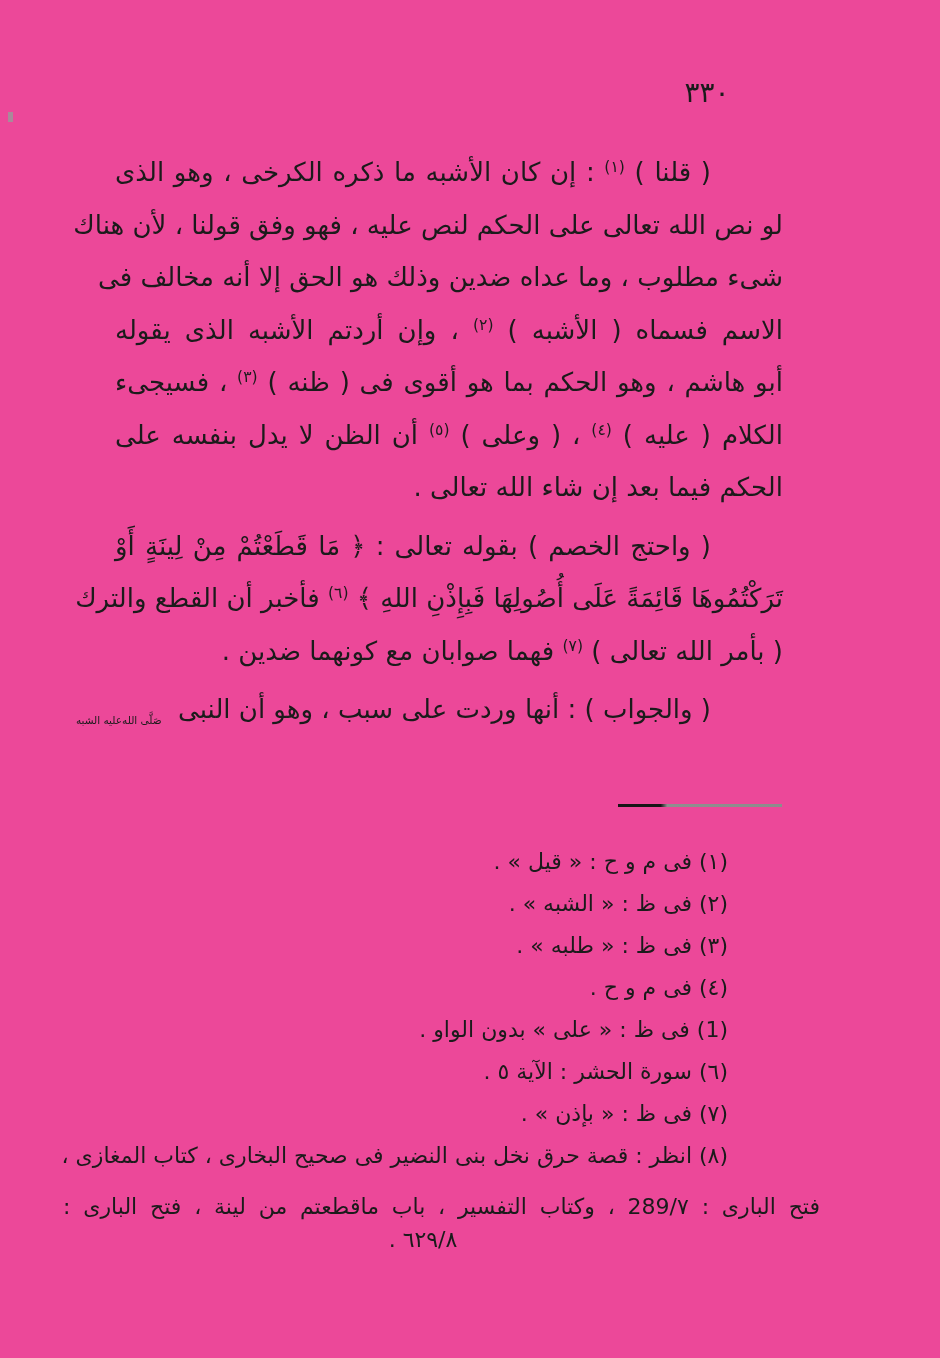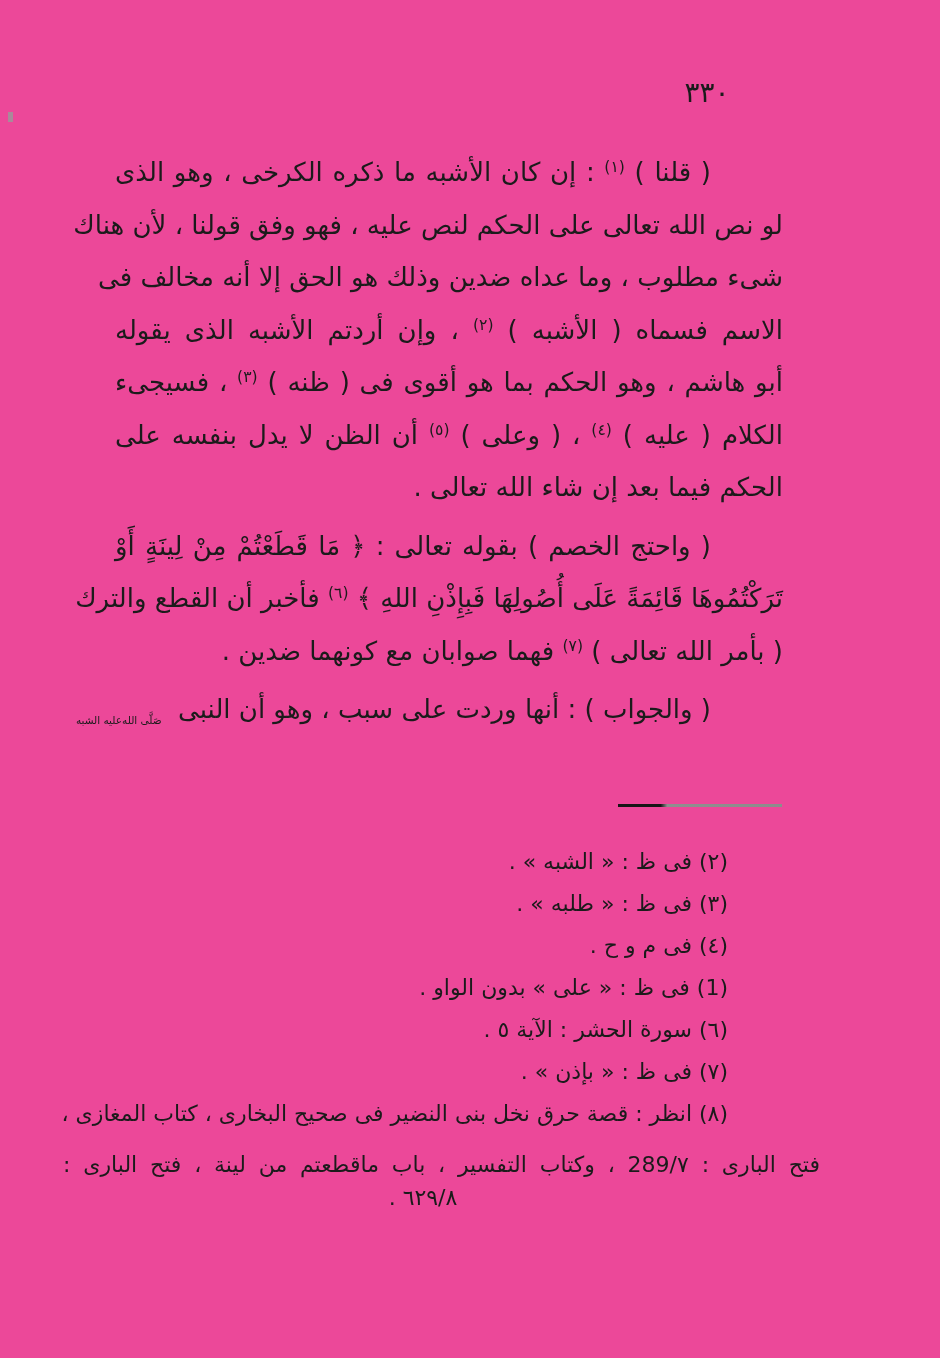--- a/index.html
+++ b/index.html
@@ -142,20 +142,21 @@
       </div>
       <div class="para">
         <div class="line first">( والجواب ) : أنها وردت على سبب ، وهو أن النبى <span class="pbuh">
             <span>صَلَّى الله</span>
             <span>عليه الشبه</span>
           </span></div>
       </div>
     </div>
   <div class="footnote-separator"></div>
   <div class="footnotes">
+      <div class="fn-line item">(١) فى م و ح : « قيل » .</div>
       <div class="fn-line item">(٢) فى ظ : « الشبه » .</div>
       <div class="fn-line item">(٣) فى ظ : « طلبه » .</div>
       <div class="fn-line item">(٤) فى م و ح .</div>
       <div class="fn-line item">(1) فى ظ : « على » بدون الواو .</div>
       <div class="fn-line item">(٦) سورة الحشر : الآية ٥ .</div>
       <div class="fn-line item">(٧) فى ظ : « بإذن » .</div>
       <div class="fn-line item-justify">(٨) انظر : قصة حرق نخل بنى النضير فى صحيح البخارى ، كتاب المغازى ،</div>
       <div class="fn-line wide">فتح البارى : 289/٧ ، وكتاب التفسير ، باب ماقطعتم من لينة ، فتح البارى :</div>
       <div class="fn-line left">٦٢٩/٨ .</div>
     </div>

